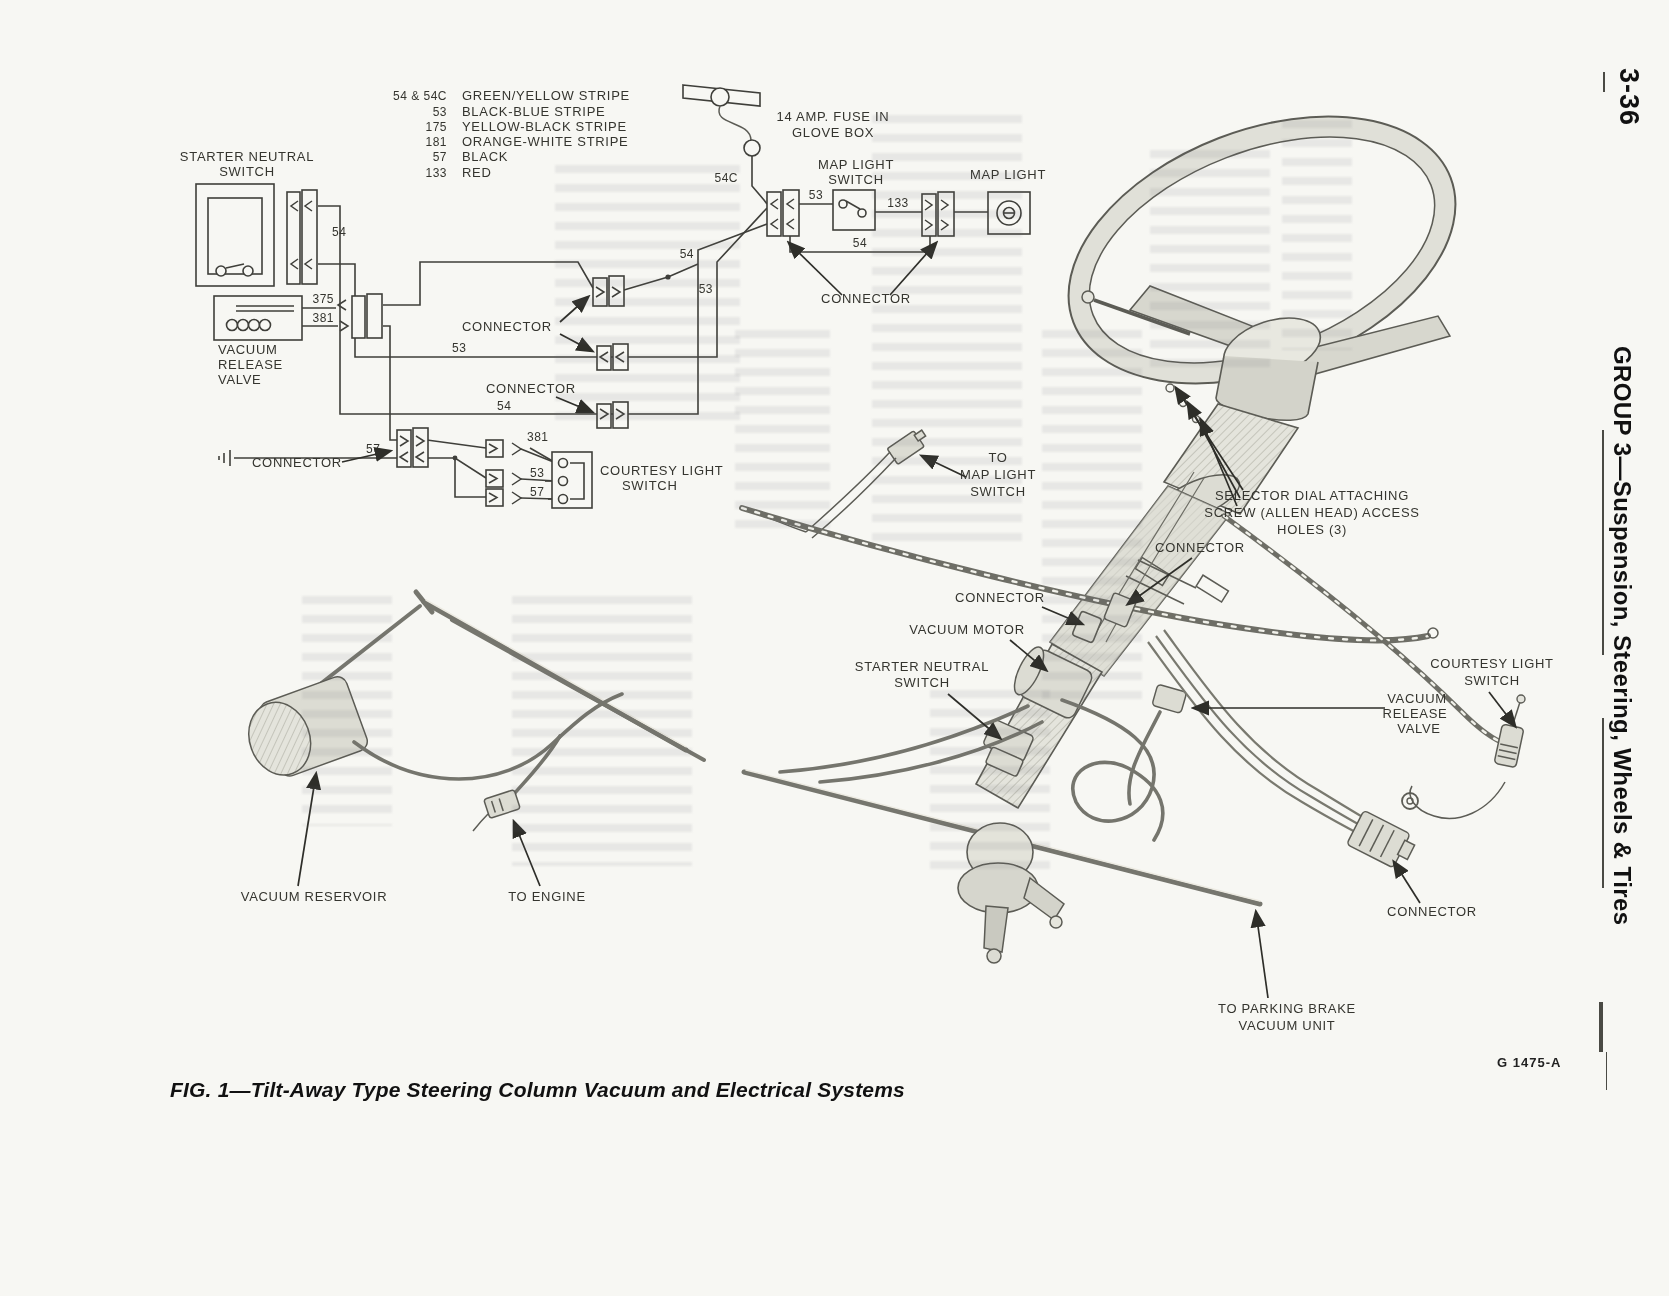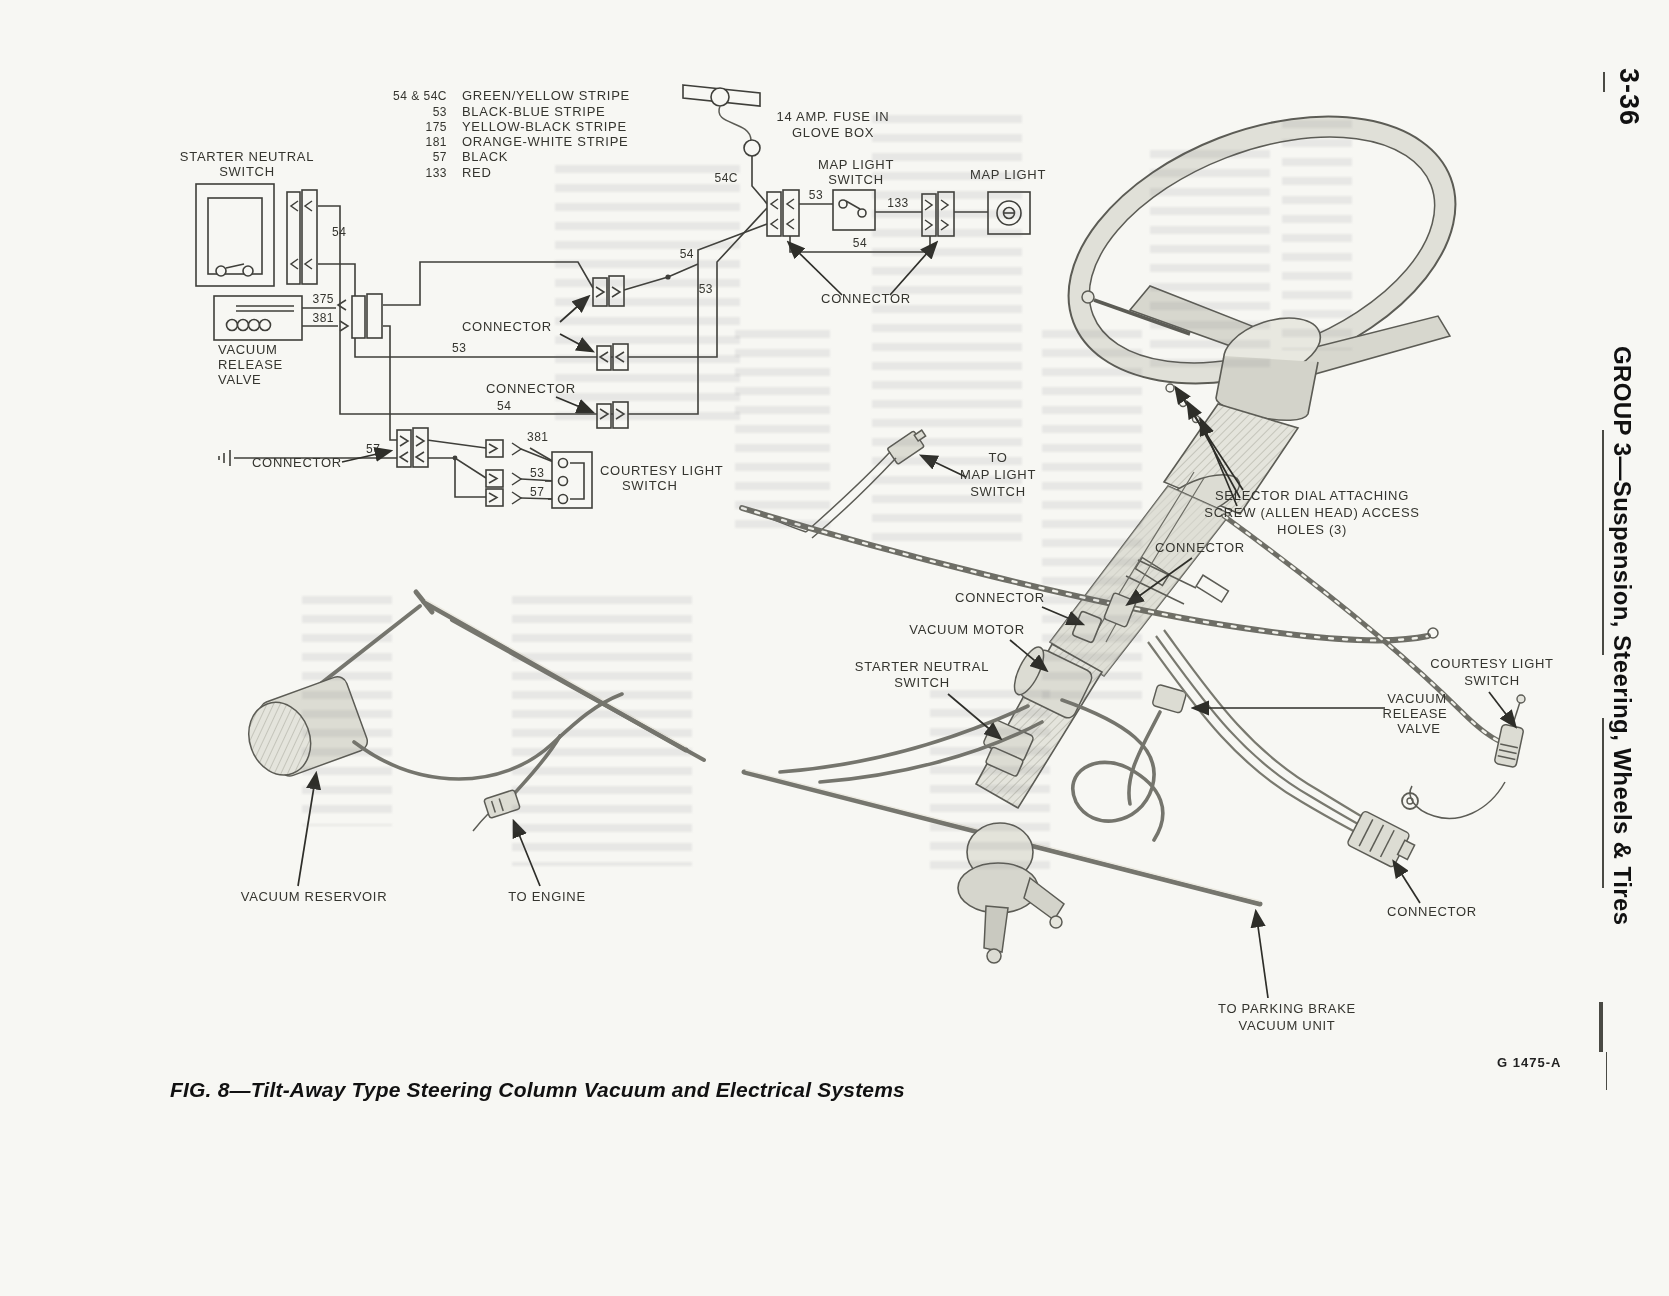--- a/index.html
+++ b/index.html
@@ -424,21 +424,21 @@
 
     <text class="lbl" x="314" y="901" text-anchor="middle">VACUUM RESERVOIR</text>
     <line class="ldr" x1="298" y1="886" x2="316" y2="774"></line>
 
     <text class="lbl" x="547" y="901" text-anchor="middle">TO ENGINE</text>
     <line class="ldr" x1="540" y1="886" x2="514" y2="822"></line>
   </g>
 </svg>
 
 
-<div class="caption">FIG. 8—Tilt-Away Type Steering Column  Vacuum and Electrical Systems</div>
+<div class="caption">FIG. 1—Tilt-Away Type Steering Column  Vacuum and Electrical Systems</div>
 <div class="figcode">G 1475-A</div>
 
 
 <div class="side-pagenum">3-36</div>
 <div class="side-title">GROUP 3—Suspension, Steering, Wheels &amp; Tires</div>
 <div class="vrule" style="left:1603px;top:72px;width:1.5px;height:20px"></div>
 <div class="vrule" style="left:1602px;top:430px;width:1.5px;height:225px"></div>
 <div class="vrule" style="left:1602px;top:718px;width:1.5px;height:170px"></div>
 <div class="vrule" style="left:1599px;top:1002px;width:4px;height:50px"></div>
 <div class="vrule" style="left:1606px;top:1052px;width:1px;height:38px"></div>

